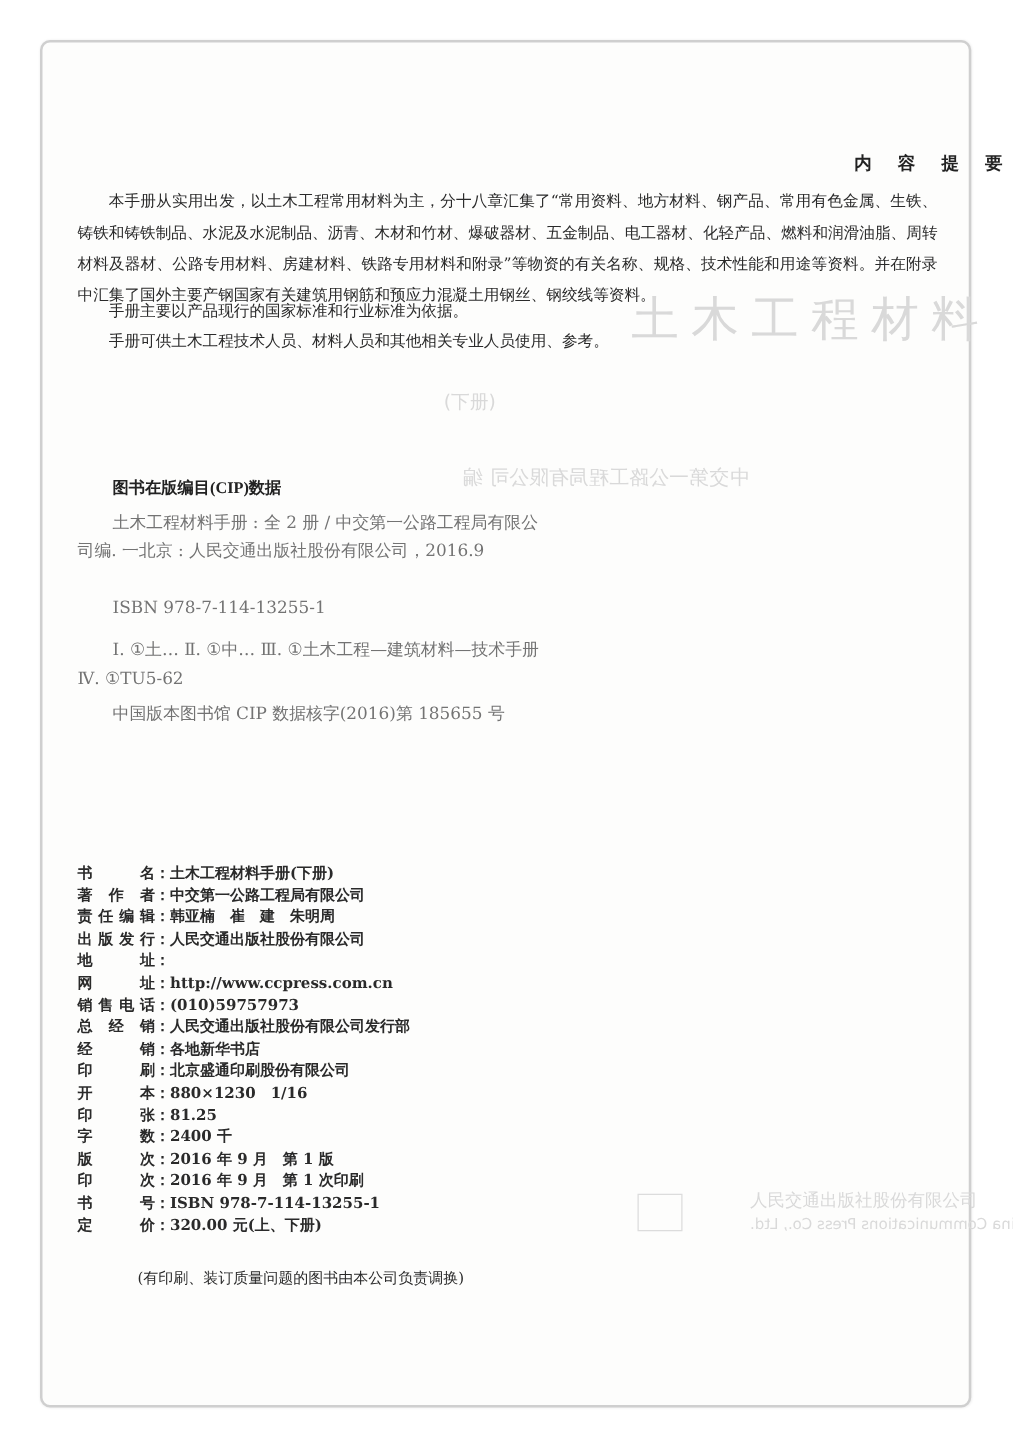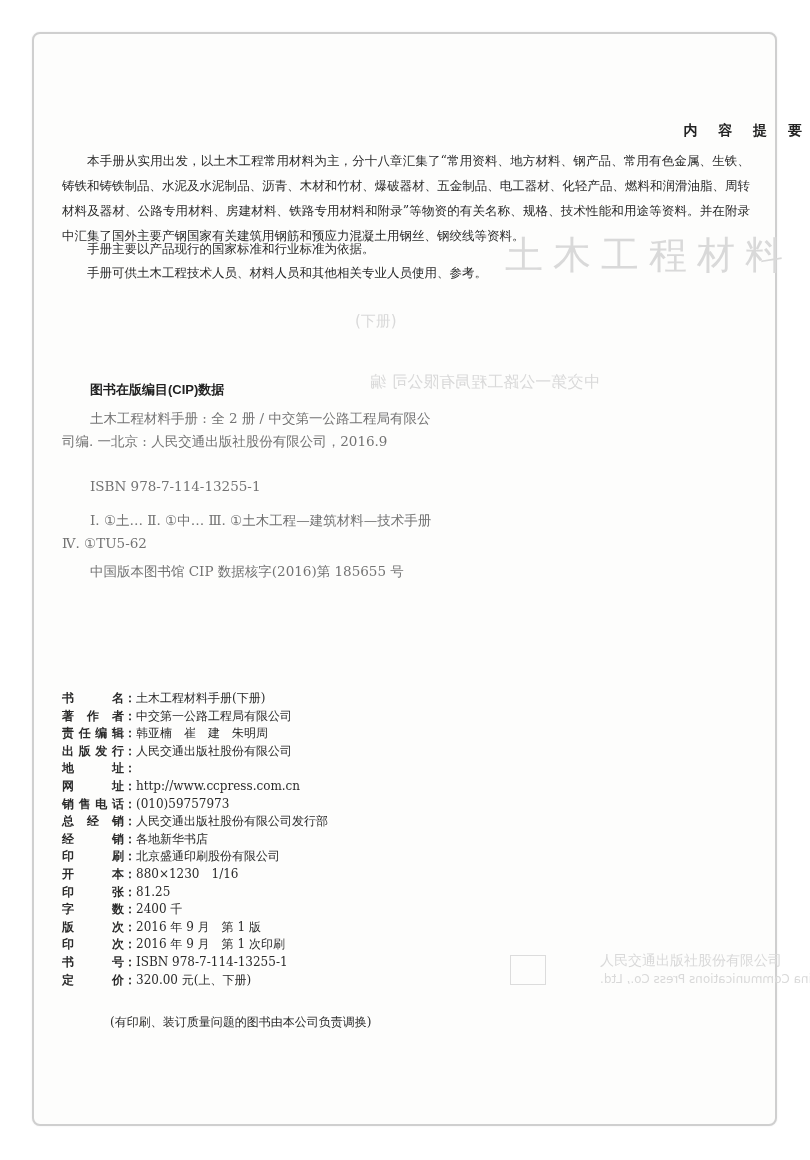--- a/index.html
+++ b/index.html
@@ -14,31 +14,31 @@
   .g3 { left:370px; top:372px; font-size:16px; transform:scaleX(-1); }
   .g4 { left:600px; top:952px; font-size:14px; }
   .g5 { left:600px; top:972px; font-size:12px; transform:scaleX(-1); }
   .logo { position:absolute; left:510px; top:955px; width:34px; height:28px; border:1px solid #dcdcdc; }
   .title { position:absolute; left:0; width:810px; top:122px; text-align:right;
            font-family:"DejaVu Sans",sans-serif; font-weight:bold; font-size:14px; letter-spacing:8px; color:#222; }
   .para { position:absolute; left:62px; width:688px; font-size:12.5px; line-height:25px; color:#2a2a2a; }
   .p1 { top:148px; text-indent:2em; text-align:justify; }
   .p2 { top:236px; text-indent:2em; }
   .p3 { top:260px; text-indent:2em; }
-  .cip-head { position:absolute; left:90px; top:381px; font-family:Liberation Sans, sans-serif; font-weight:bold; font-size:13px; color:#222; }
+  .cip-head { position:absolute; left:90px; top:381px; font-family:Liberation Serif, serif; font-weight:bold; font-size:13px; color:#222; }
   .cip { position:absolute; left:62px; width:380px; font-family:"DejaVu Serif",serif; font-size:13.5px; color:#737373; line-height:23px; }
   .cip1 { top:407px; }
   .cip2 { top:475px; }
   .cip3 { top:509px; }
   .cip4 { top:560px; }
   .ind { text-indent:28px; }
   .colophon { position:absolute; left:62px; top:690px; font-size:12px; line-height:17.6px; color:#2a2a2a; }
   .row { display:flex; white-space:nowrap; }
   .lbl { width:62px; font-family:"DejaVu Sans",sans-serif; font-weight:bold; display:flex; justify-content:space-between; }
-  .val { font-family:"DejaVu Serif",serif; }
+  .val { font-family:"DejaVu Serif",serif;font-weight:bold; }
   .note { position:absolute; left:62px; top:1014px; font-size:12px; color:#2a2a2a;margin-left:48px; }
 </style>
 </head>
 <body>
 
 <div class="page"></div>
 
 <div class="ghost g1">土木工程材料</div>
 <div class="ghost g2">(下册)</div>
 <div class="ghost g3">中交第一公路工程局有限公司 编</div>

